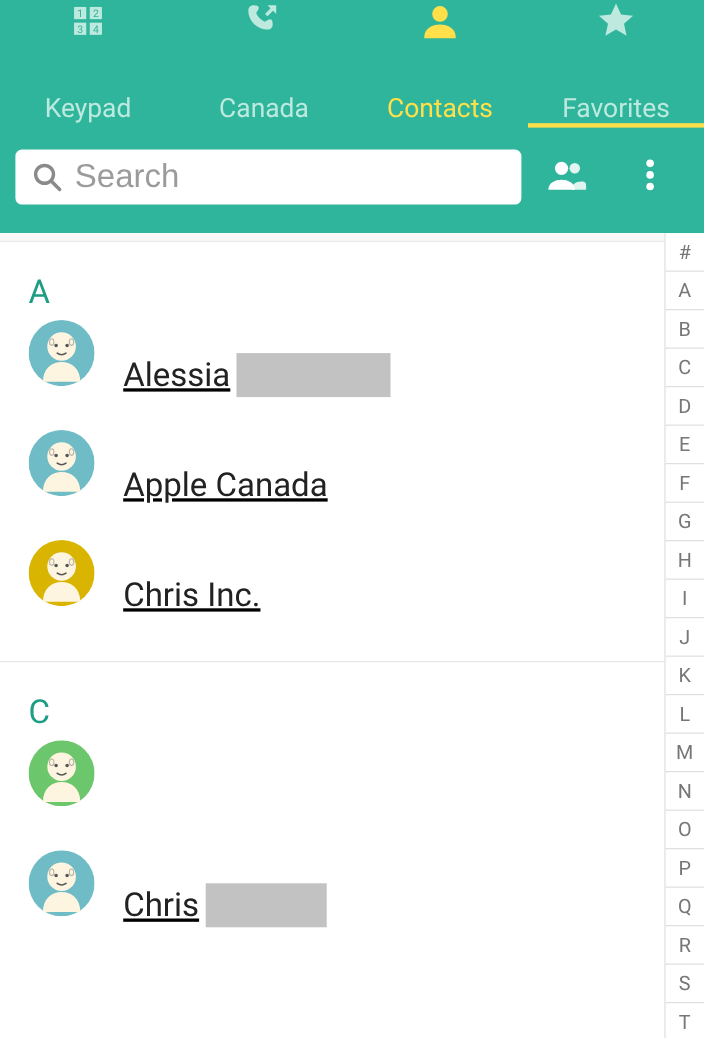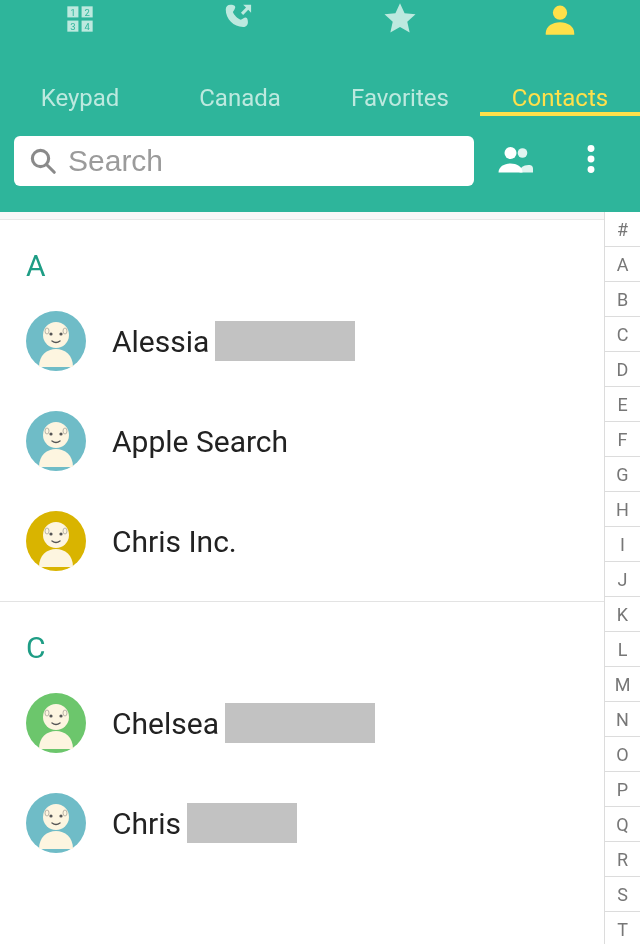--- a/index.html
+++ b/index.html
@@ -22,21 +22,21 @@
   .search-box input::placeholder { color: #9b9b9b; }
   .search-icon svg { width: 30px; height: 30px; display: block; }
   .toolbar-btn { width: 70px; height: 62px; display: flex; align-items: center; justify-content: center; cursor: pointer; }
   .toolbar-btn svg { width: 36px; height: 36px; }
 
   .content { display: flex; height: calc(944px - 112px - 4px - 96px); }
   .list { flex: 1; overflow: hidden; background: #fff; }
 
   .section-gap-top { height: 8px; background: #f8f8f8; border-bottom: 1px solid #e8e8e8; }
   .section-header { padding: 28px 0 8px 26px; font-size: 30px; color: #1e9d85; }
-  .contact-row { display: flex; align-items: center; height: 100px; padding: 0 0 0 26px; cursor: pointer; }
+  .contact-row { display: flex; height: 100px; padding: 0 0 0 26px; cursor: pointer; text-decoration: underline; }
   .avatar { width: 60px; height: 60px; border-radius: 50%; flex-shrink: 0; margin-right: 26px; position: relative; display:flex; align-items:center; justify-content:center; }
   .avatar svg { width: 60px; height: 60px; display:block; }
   .contact-name { font-size: 30px; color: #222; display:flex; align-items:center; gap:6px; }
   .redact { display:inline-block; background:#c2c2c2; height:40px; }
   .section-divider { height: 1px; background: #e3e3e3; margin-top: 10px; }
 
   .index-rail { width: 36px; background: #fff; border-left: 1px solid #dcdcdc; display: flex; flex-direction: column; }
   .index-item { flex: 0 0 auto; height: 35px; border-bottom: 1px solid #dcdcdc; display: flex; align-items: center; justify-content: center; font-size: 18px; color: #777; cursor: pointer; }
 </style>
 </head>
@@ -62,36 +62,36 @@
       <div class="tab">
         <span class="tab-icon">
           <svg viewBox="0 0 24 24">
             <path class="ic-fill" d="M6 3c1.2 0 3 .2 3 1.5 0 .8-1 2.3-1.5 3 .8 2 3 4.2 5 5 .7-.5 2.2-1.5 3-1.5 1.3 0 1.5 1.8 1.5 3 0 1.8-1.3 3-3 3-6 0-11-5-11-11 0-1.7 1.2-3 3-3z"></path>
             <path class="ic-fill" d="M14 3l5 0 0 5-1.8-1.8L14 9.4 12.6 8l3.2-3.2z"></path>
             <path class="ic-fill" d="M19 11l0-3 3 0z" opacity="0"></path>
           </svg>
         </span>
         <span class="tab-label">Canada</span>
       </div>
-      <div class="tab">
-        <span class="tab-icon">
-          <svg viewBox="0 0 24 24">
-            <path class="ic-fill" d="M12 2l2.9 6.3 6.9.7-5.2 4.7 1.5 6.8L12 17l-6.1 3.5 1.5-6.8L2.2 9l6.9-.7z"></path>
-          </svg>
-        </span>
-        <span class="tab-label">Favorites</span>
-      </div>
       <div class="tab active">
         <span class="tab-icon">
           <svg viewBox="0 0 24 24">
             <circle cx="12" cy="8" r="4.5" class="ic-fill"></circle>
             <path class="ic-fill" d="M3 21c0-4.5 4.3-7 9-7s9 2.5 9 7v1H3z"></path>
           </svg>
         </span>
         <span class="tab-label">Contacts</span>
+      </div>
+      <div class="tab">
+        <span class="tab-icon">
+          <svg viewBox="0 0 24 24">
+            <path class="ic-fill" d="M12 2l2.9 6.3 6.9.7-5.2 4.7 1.5 6.8L12 17l-6.1 3.5 1.5-6.8L2.2 9l6.9-.7z"></path>
+          </svg>
+        </span>
+        <span class="tab-label">Favorites</span>
       </div>
     </div>
   <div class="tab-underline"></div>
   <div class="toolbar">
     <div class="search-box">
       <span class="search-icon">
         <svg viewBox="0 0 24 24">
             <circle cx="10" cy="10" r="6.5" fill="none" stroke="#8a8a8a" stroke-width="2.5"></circle>
             <line x1="15" y1="15" x2="21" y2="21" stroke="#8a8a8a" stroke-width="2.5" stroke-linecap="round"></line>
           </svg>
@@ -149,21 +149,21 @@
             <circle cx="30" cy="24" r="13" fill="#fdf5e0"></circle>
             <path d="M13 56c0-12 8-18 17-18s17 6 17 18" fill="#fdf5e0"></path>
             <circle cx="25" cy="23" r="1.6" fill="#555"></circle>
             <circle cx="35" cy="23" r="1.6" fill="#555"></circle>
             <path d="M26 30q4 3 8 0" stroke="#555" stroke-width="1.4" fill="none" stroke-linecap="round"></path>
             <ellipse cx="21" cy="20" rx="2" ry="3" fill="none" stroke="#555" stroke-width="1" opacity=".4"></ellipse>
             <ellipse cx="39" cy="20" rx="2" ry="3" fill="none" stroke="#555" stroke-width="1" opacity=".4"></ellipse>
           </svg>
         </span>
         <span class="contact-name">
-          <span>Apple Search</span>
+          <span>Apple Canada</span>
         </span>
       </div>
       <div class="contact-row">
         <span class="avatar">
           <svg viewBox="0 0 60 60">
             <circle cx="30" cy="30" r="30" fill="#d9b400"></circle>
             <circle cx="30" cy="24" r="13" fill="#fdf5e0"></circle>
             <path d="M13 56c0-12 8-18 17-18s17 6 17 18" fill="#fdf5e0"></path>
             <circle cx="25" cy="23" r="1.6" fill="#555"></circle>
             <circle cx="35" cy="23" r="1.6" fill="#555"></circle>
@@ -183,24 +183,20 @@
           <svg viewBox="0 0 60 60">
             <circle cx="30" cy="30" r="30" fill="#6cc66c"></circle>
             <circle cx="30" cy="24" r="13" fill="#fdf5e0"></circle>
             <path d="M13 56c0-12 8-18 17-18s17 6 17 18" fill="#fdf5e0"></path>
             <circle cx="25" cy="23" r="1.6" fill="#555"></circle>
             <circle cx="35" cy="23" r="1.6" fill="#555"></circle>
             <path d="M26 30q4 3 8 0" stroke="#555" stroke-width="1.4" fill="none" stroke-linecap="round"></path>
             <ellipse cx="21" cy="20" rx="2" ry="3" fill="none" stroke="#555" stroke-width="1" opacity=".4"></ellipse>
             <ellipse cx="39" cy="20" rx="2" ry="3" fill="none" stroke="#555" stroke-width="1" opacity=".4"></ellipse>
           </svg>
-        </span>
-        <span class="contact-name">
-          <span>Chelsea</span>
-          <span class="redact" style="width:150px"></span>
         </span>
       </div>
       <div class="contact-row">
         <span class="avatar">
           <svg viewBox="0 0 60 60">
             <circle cx="30" cy="30" r="30" fill="#6fbcc7"></circle>
             <circle cx="30" cy="24" r="13" fill="#fdf5e0"></circle>
             <path d="M13 56c0-12 8-18 17-18s17 6 17 18" fill="#fdf5e0"></path>
             <circle cx="25" cy="23" r="1.6" fill="#555"></circle>
             <circle cx="35" cy="23" r="1.6" fill="#555"></circle>

